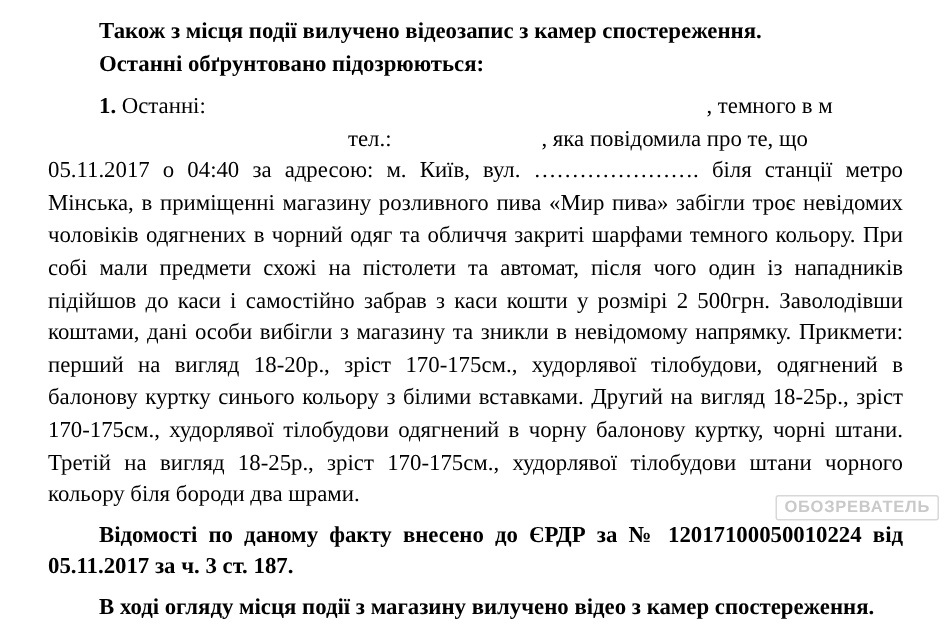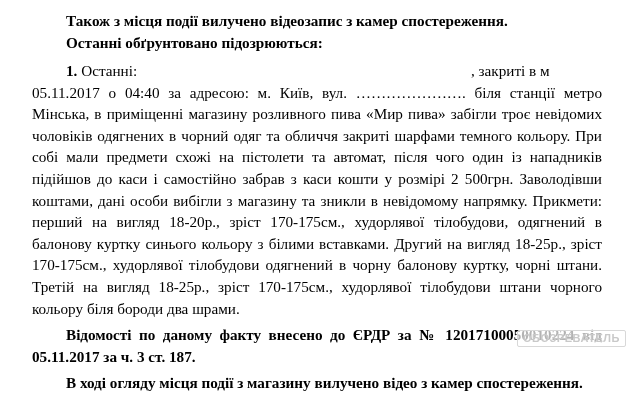--- a/index.html
+++ b/index.html
@@ -65,23 +65,26 @@
 
 <div class="page">
 
   <p class="para bold indent">Також з місця події вилучено відеозапис з камер спостереження.</p>
 
   <p class="para bold indent gap-a">Останні обґрунтовано підозрюються:</p>
 
   <p class="para gap-b">
     <span style="display:inline-block;width:34px;"></span><span class="bold">1.</span>
     <span>Останні:</span>
-    <span class="redact" style="width:330px;">&nbsp;</span><span>, закриті в м</span>
+    <span class="redact" style="width:330px;">&nbsp;</span><span>, темного в м</span>
   </p>
 
+  <p class="para">
+    <span class="redact" style="width:200px;">&nbsp;</span><span>тел.:</span><span class="redact" style="width:100px;">&nbsp;</span><span>, яка повідомила про те, що</span>
+  </p>
 
   <p class="para">05.11.2017 о 04:40 за адресою: м. Київ, вул. …………………. біля станції метро Мінська, в приміщенні магазину розливного пива «Мир пива» забігли троє невідомих чоловіків одягнених в чорний одяг та обличчя закриті шарфами темного кольору. При собі мали предмети схожі на пістолети та автомат, після чого один із нападників підійшов до каси і самостійно забрав з каси кошти у розмірі 2 500грн. Заволодівши коштами, дані особи вибігли з магазину та зникли в невідомому напрямку. Прикмети: перший на вигляд 18-20р., зріст 170-175см., худорлявої тілобудови, одягнений в балонову куртку синього кольору з білими вставками. Другий на вигляд 18-25р., зріст 170-175см., худорлявої тілобудови одягнений в чорну балонову куртку, чорні штани. Третій на вигляд 18-25р., зріст 170-175см., худорлявої тілобудови штани чорного кольору біля бороди два шрами.</p>
 
   <p class="para bold indent gap-c">Відомості по даному факту внесено до ЄРДР за № 12017100050010224 від 05.11.2017 за ч. 3 ст. 187.</p>
 
   <p class="para bold indent gap-c">В ході огляду місця події з магазину вилучено відео з камер спостереження.</p>
 
   <div class="watermark">ОБОЗРЕВАТЕЛЬ</div>
 </div>
 

